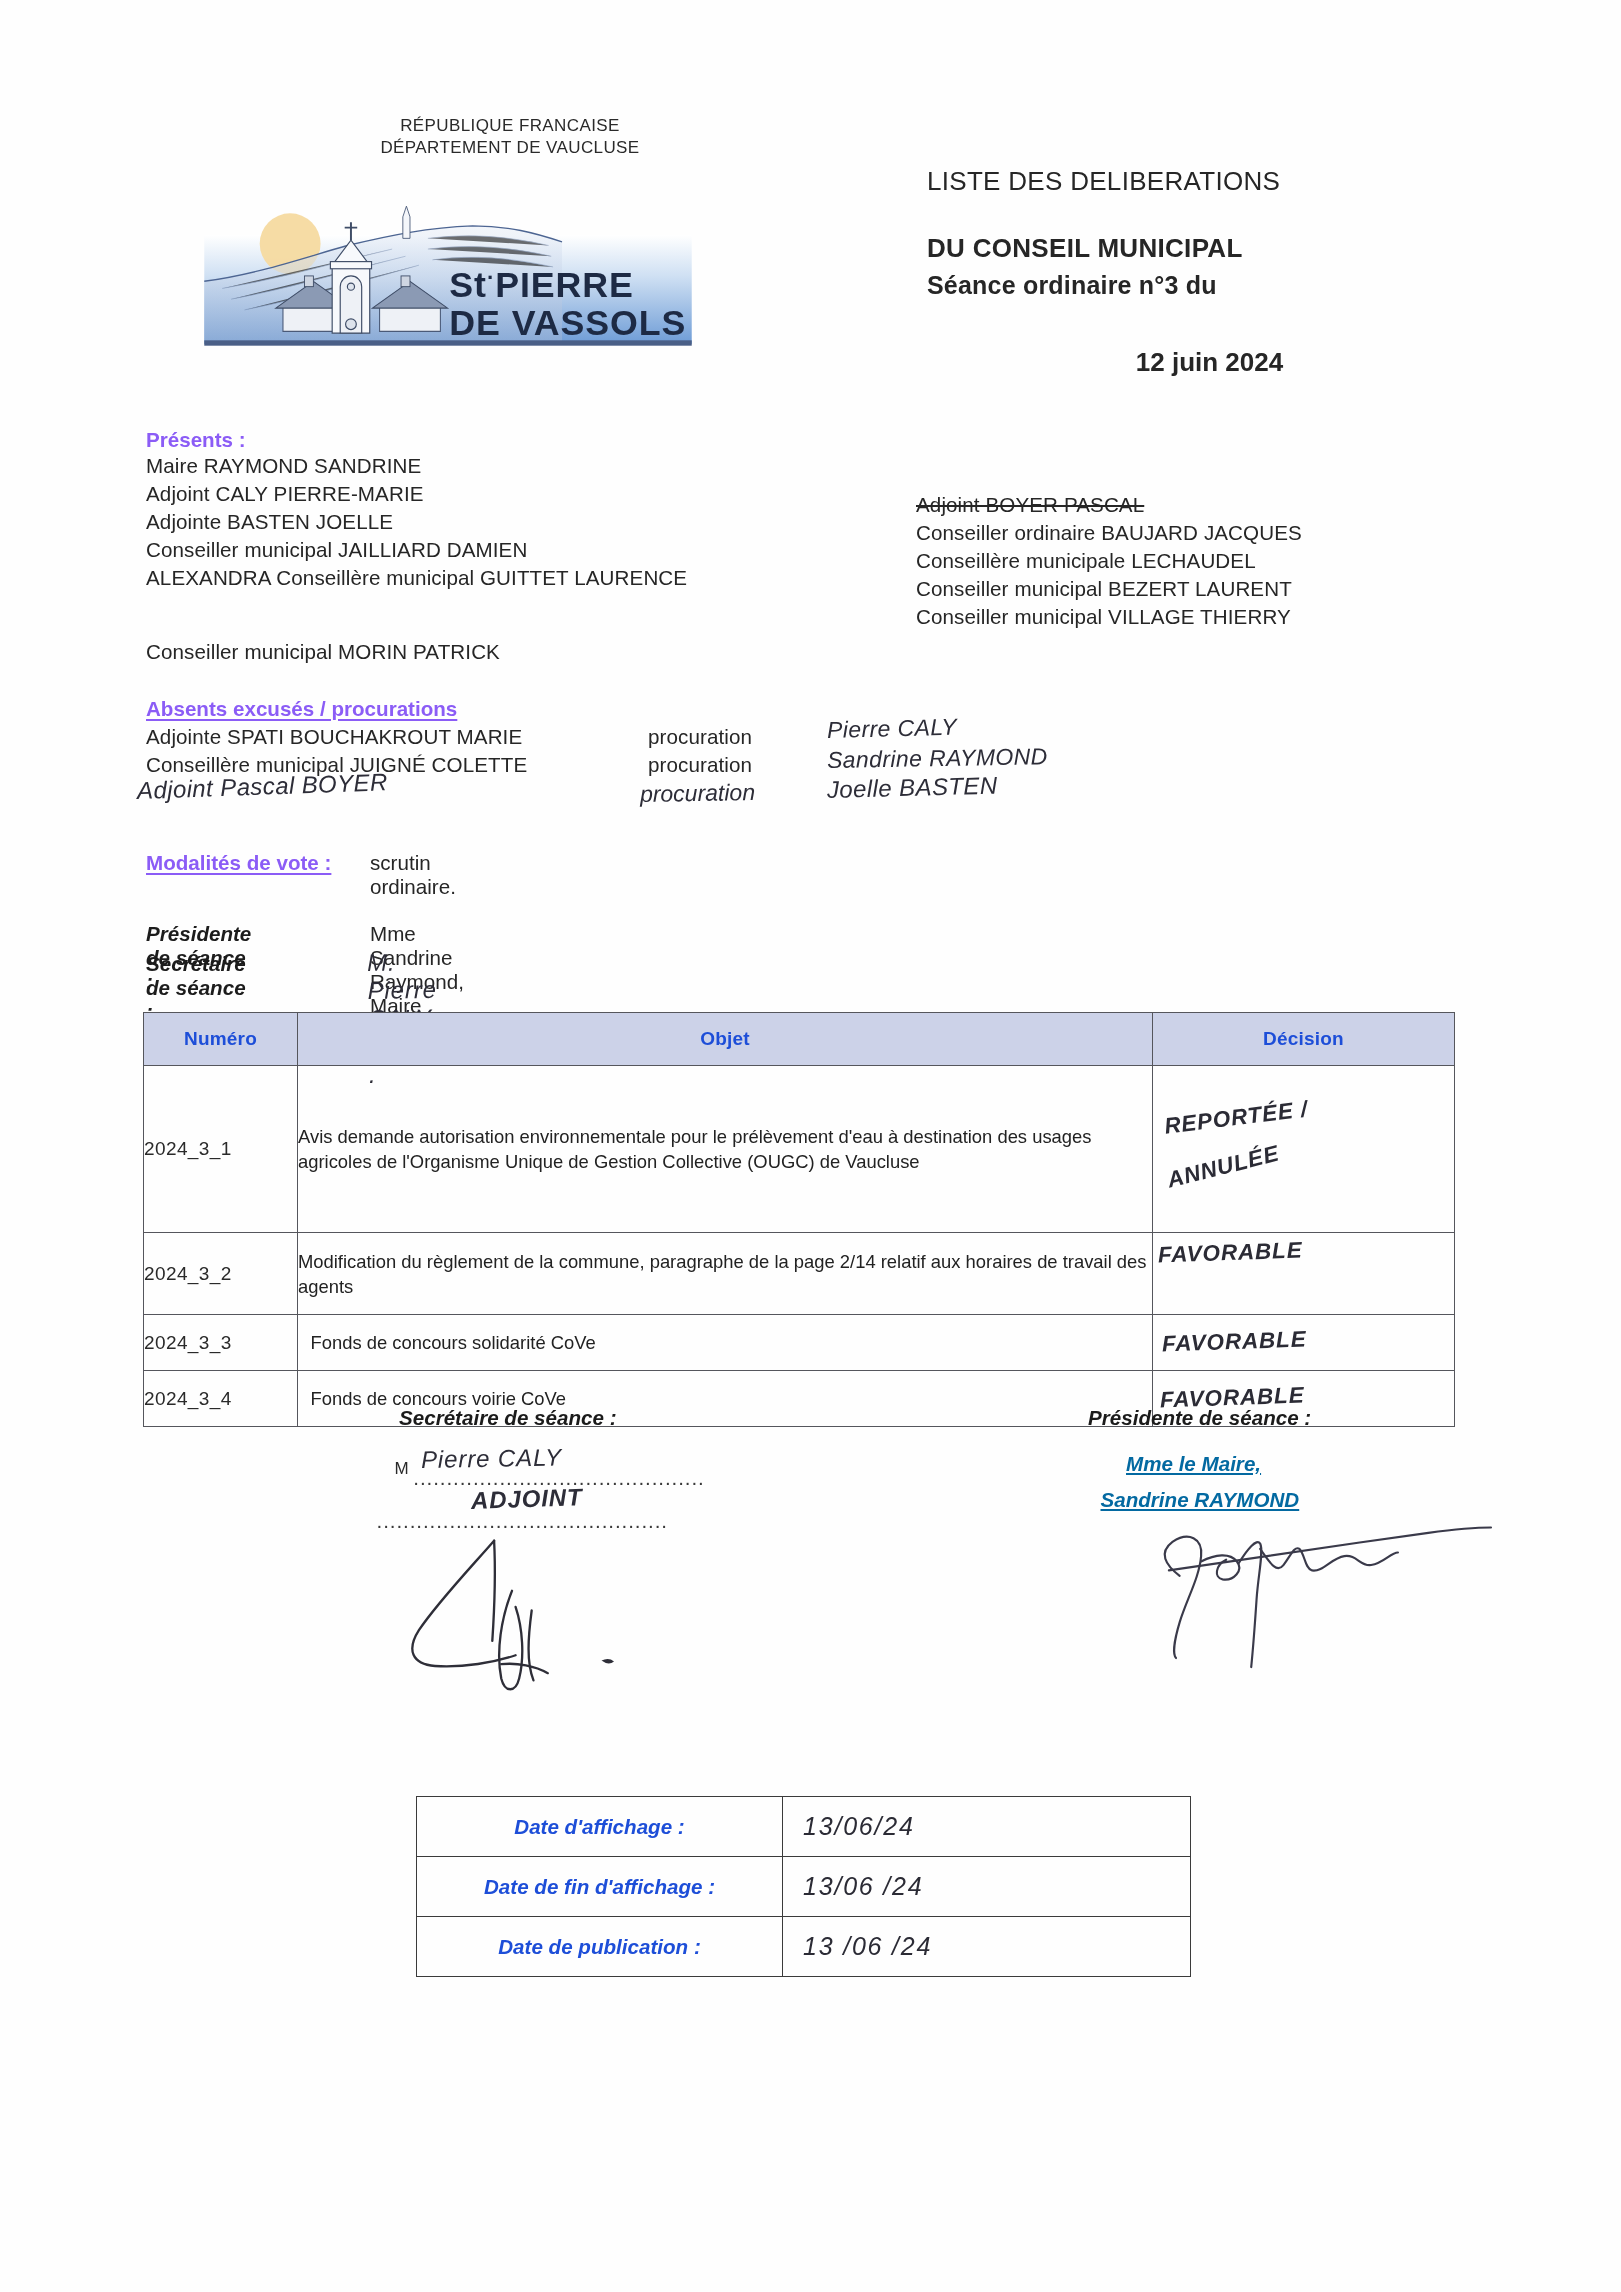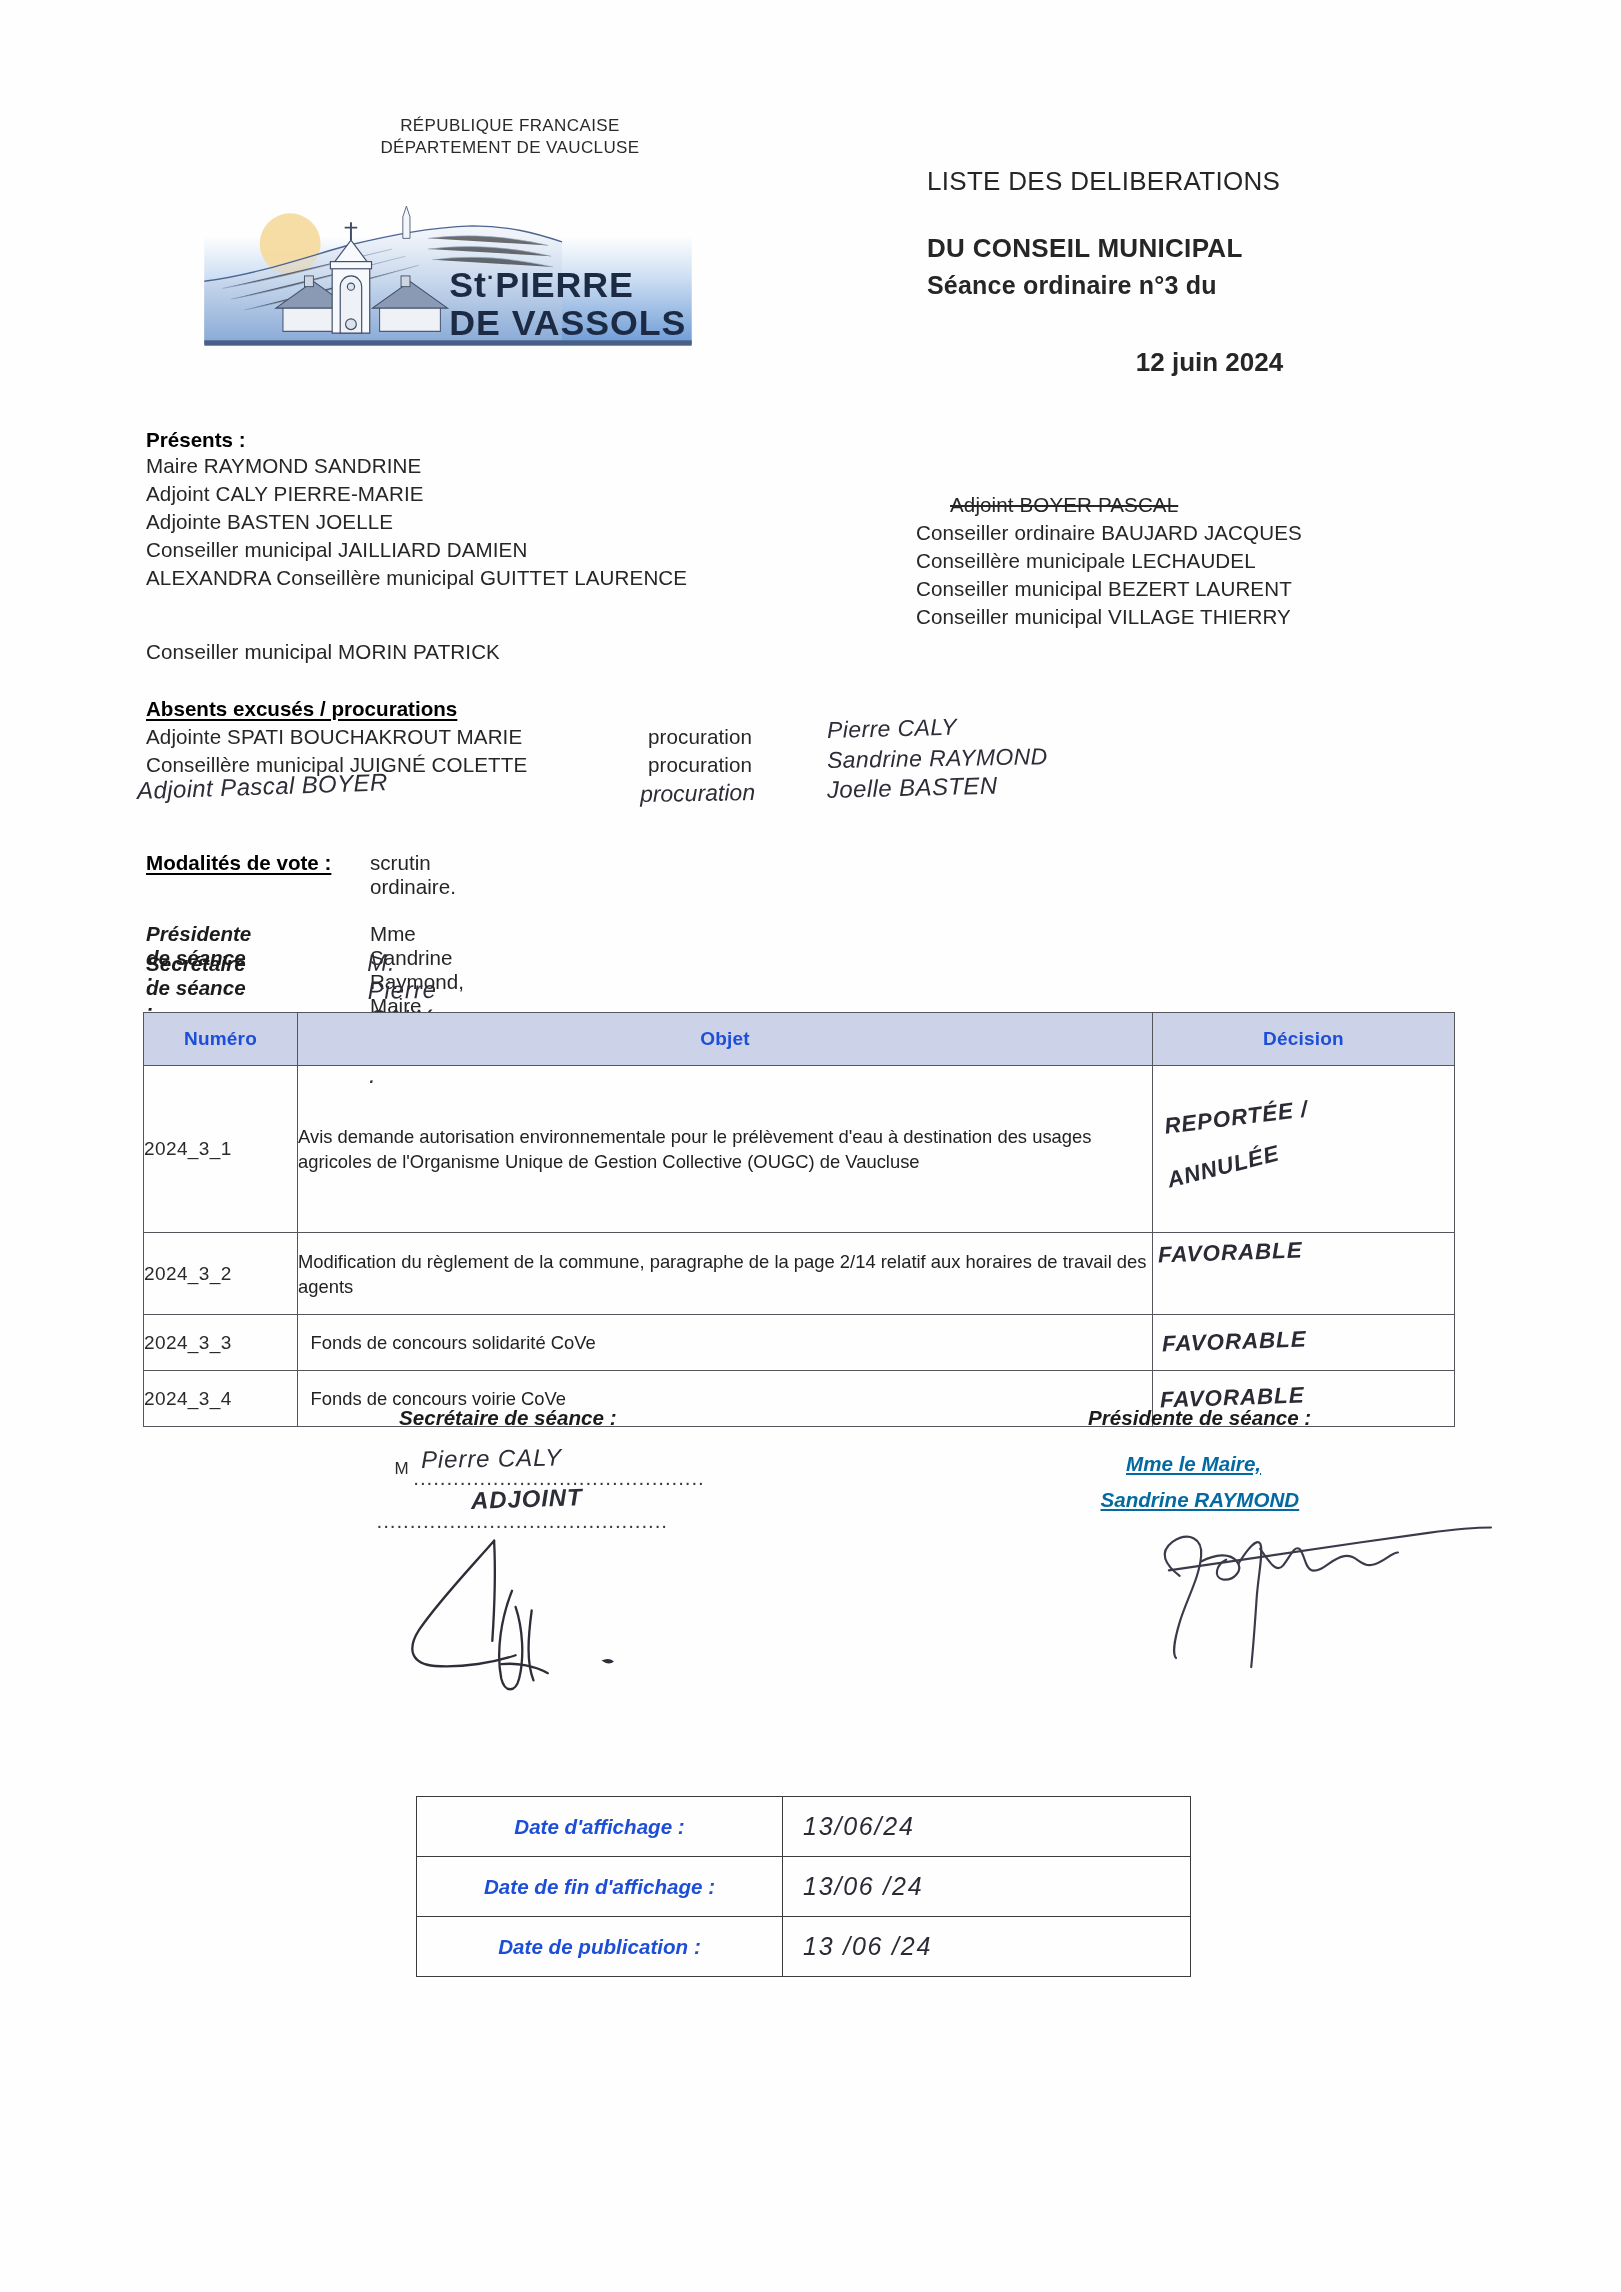--- a/index.html
+++ b/index.html
@@ -19,30 +19,30 @@
   .logo-wrap{position:absolute;left:204px;top:199px;width:488px;height:161px;}
   .logo-svg{display:block;width:488px;height:161px;}
 
   .title-block{position:absolute;left:927px;top:166px;width:502px;color:#262626;}
   .t-line1{font-size:26px;font-weight:normal;letter-spacing:0.3px;}
   .t-line2{font-size:26px;font-weight:bold;letter-spacing:0.3px;margin-top:36px;}
   .t-line3{font-size:25px;font-weight:bold;letter-spacing:0.2px;margin-top:7.2px;}
   .t-date{font-size:26px;font-weight:bold;margin-top:47px;text-align:center;padding-left:63px;}
 
   
-  .sec-label{font-size:20.6px;font-weight:bold;color:#000000;}
+  .sec-label{font-size:20.6px;font-weight:bold;color:#8b5cf6;}
   .sec-label.ul{text-decoration:underline;text-underline-offset:2.7px;}
   .body-line{font-size:20.6px;line-height:28px;color:#262626;letter-spacing:0.1px;}
 
   .presents{position:absolute;left:146px;top:428px;width:752px;}
   .presents .body-line{white-space:nowrap;}
   .present-extra{position:absolute;left:146px;top:638px;}
   .presents-right{position:absolute;left:916px;top:491px;width:645px;}
   .presents-right .body-line{white-space:nowrap;}
-  .strike{text-decoration:line-through;text-decoration-thickness:1.8px;margin-left:34px;}
+  .strike{text-decoration:line-through;text-decoration-thickness:1.8px;}
 
   .absents{position:absolute;left:146px;top:697px;width:1343px;}
   .abs-row{position:relative;height:28px;}
   .abs-name{position:absolute;left:0;top:0;}
   .abs-proc{position:absolute;left:502px;top:0;}
   .hw{ font-family:"Liberation Sans",sans-serif; font-style:italic; color:#2d2d38;
        transform-origin:left center; display:inline-block; }
 
   .modalites{position:absolute;left:146px;top:851px;}
   .modalites .val{position:absolute;left:224px;top:0;font-size:20.6px;color:#262626;font-weight:normal;}

